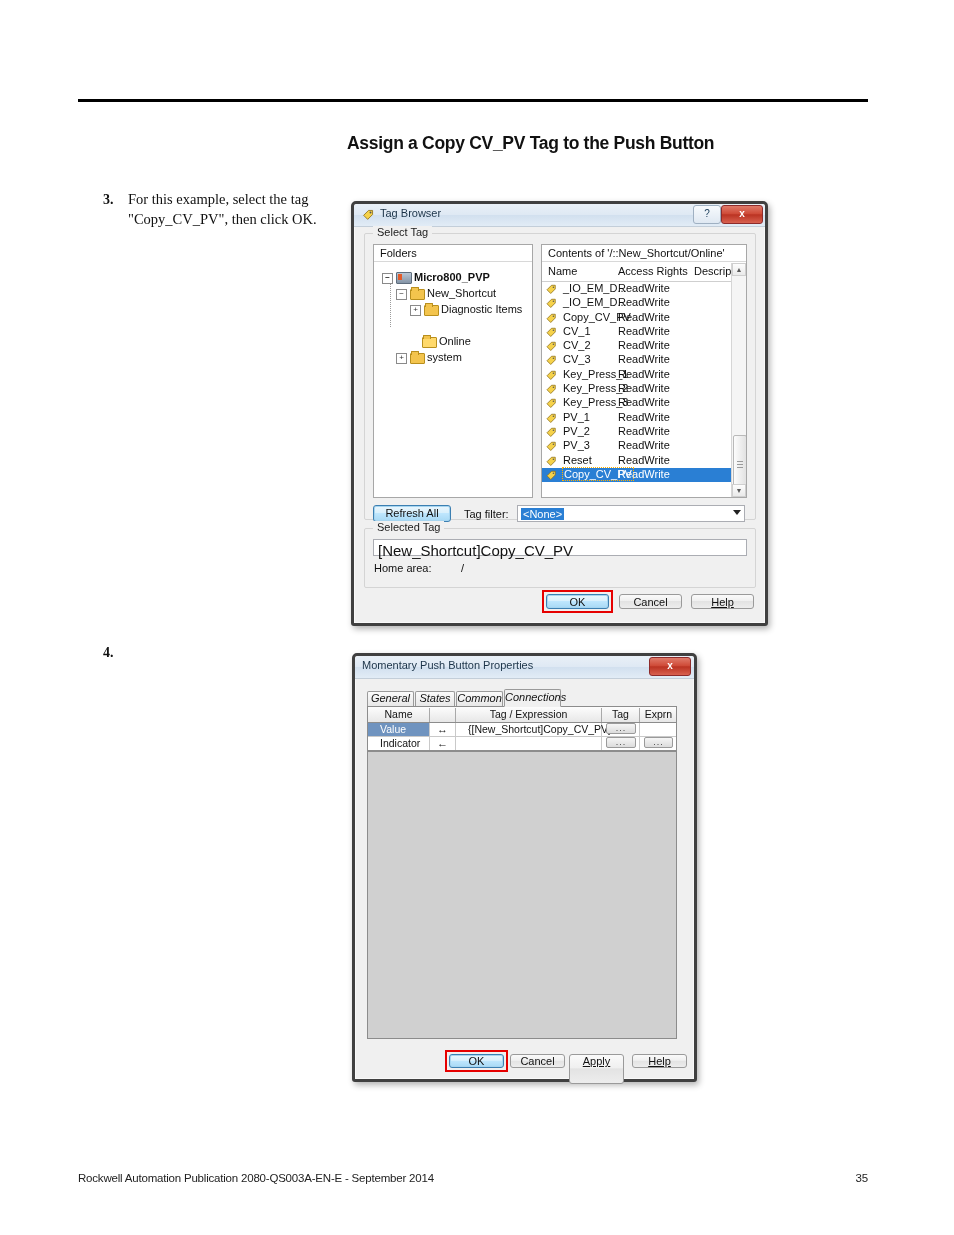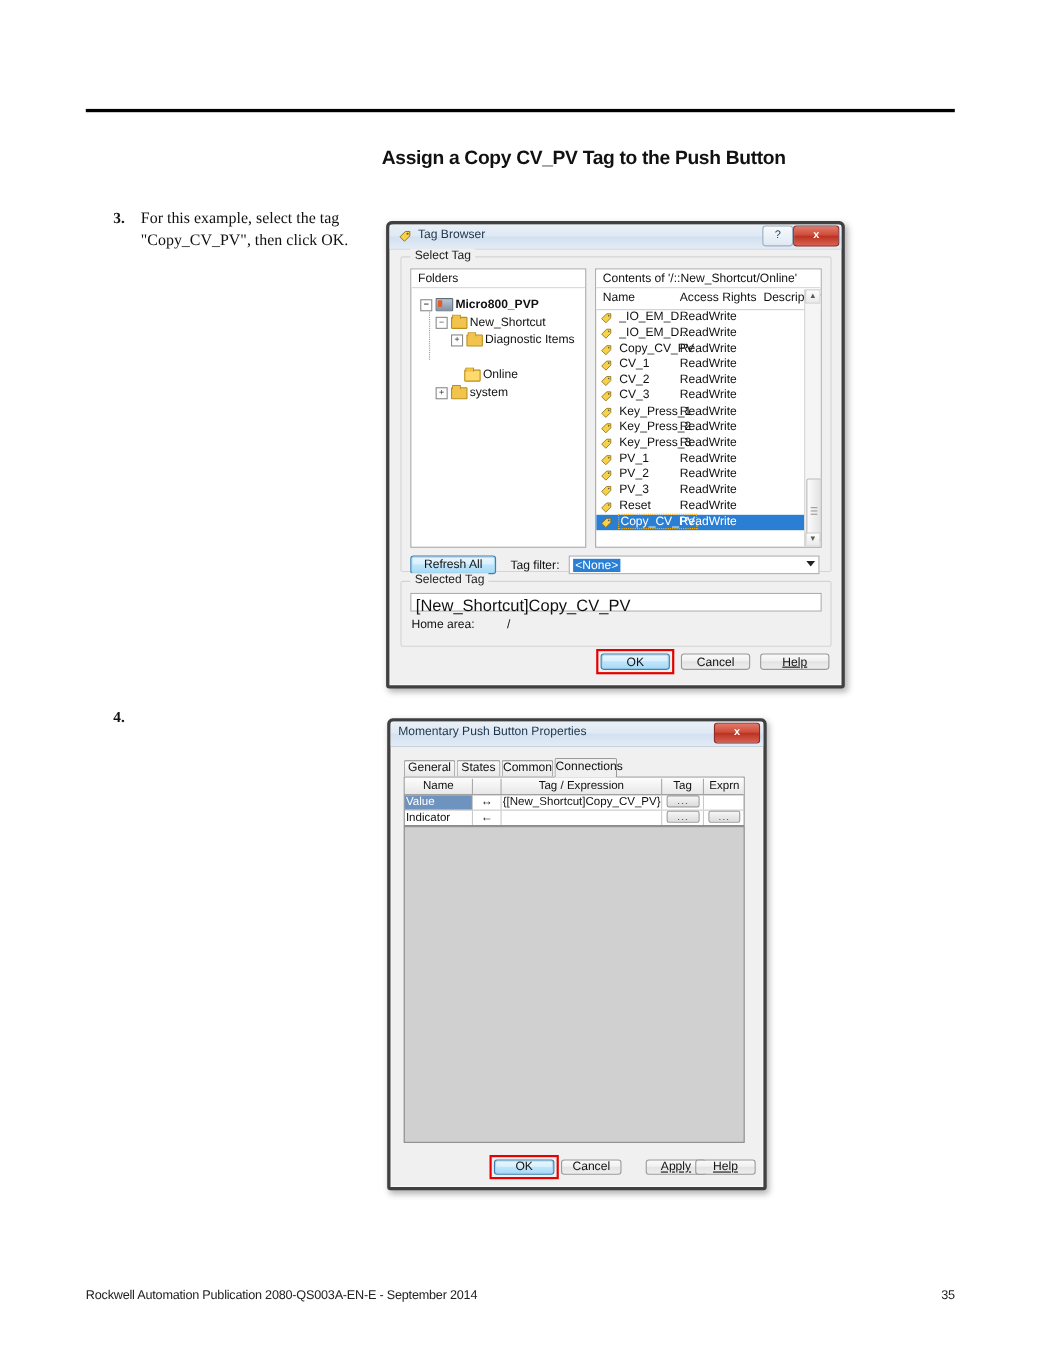--- a/index.html
+++ b/index.html
@@ -121,21 +121,21 @@
      line-height:13px;border-radius:2px 2px 0 0;}
   .tab.act{top:0;height:18px;background:#f0f0f0;border-bottom:1px solid #f0f0f0;line-height:15px;z-index:2;}
 
   
   .grid{position:absolute;box-sizing:border-box;border:1px solid #8c8c8c;background:#fff;}
   .ghd{position:absolute;left:0;top:0;right:0;height:15px;background:linear-gradient(to bottom,#fdfdfd,#e7e7e7);
      border-bottom:1px solid #8c8c8c;}
   .ghd div{position:absolute;top:1px;font-size:10.5px;color:#111;text-align:center;
      border-right:1px solid #a9a9a9;height:14px;box-sizing:border-box;}
   .grow{position:absolute;left:0;right:0;height:14px;border-bottom:1px solid #c9c9c9;font-size:10.5px;color:#111;}
-  .grow .c{position:absolute;top:1px;height:13px;box-sizing:border-box;border-right:1px solid #c9c9c9;padding-left:1px;}
+  .grow .c{position:absolute;top:1px;height:13px;box-sizing:border-box;border-right:1px solid #c9c9c9;padding-left:12px;}
   .grow.sel .c0{background:#6f93bf;color:#fff;}
   .dotbtn{position:absolute;top:1px;height:11px;box-sizing:border-box;border:1px solid #9a9a9a;border-radius:2px;
      background:linear-gradient(to bottom,#f6f6f6,#dcdcdc);font-size:9px;color:#444;text-align:center;line-height:9px;letter-spacing:1px;}
   .bigblank{position:absolute;background:#d0d0d0;border:1px solid #8c8c8c;box-sizing:border-box;}
 </style>
 </head>
 <body>
 
 <div class="page">
 
@@ -348,21 +348,21 @@
     <div class="btn" style="left:337px;top:390px;width:63px;height:15px;line-height:14px;"><u>Help</u></div>
   </div>
 
   <div class="win" style="left:352px;top:653px;width:339px;height:423px;">
 
     <div class="win-tb">
       <span class="ttl" style="left:7px;">Momentary Push Button Properties</span>
       <div class="btn-x btn-x2">x</div>
     </div>
 
-    <div class="tabs" style="left:12px;top:33px;width:310px;">
+    <div class="tabs" style="left:12px;top:33px;width:310px;font-style:italic;">
       <div class="tab" style="left:0px;width:47px;">General</div>
       <div class="tab" style="left:48px;width:40px;">States</div>
       <div class="tab" style="left:89px;width:47px;">Common</div>
       <div class="tab act" style="left:137px;width:57px;">Connections</div>
     </div>
 
     <div class="grid" style="left:12px;top:50px;width:310px;height:45px;">
       <div class="ghd">
         <div style="left:0;width:62px;">Name</div>
         <div style="left:62px;width:26px;"></div>
@@ -389,21 +389,21 @@
         <div class="c" style="left:272px;width:37px;border-right:none;"></div>
         <div class="dotbtn" style="left:276px;width:29px;">...</div>
       </div>
     </div>
 
     <div class="bigblank" style="left:12px;top:95px;width:310px;height:288px;"></div>
 
     <div class="redbox" style="left:90px;top:394px;width:63px;height:22px;"></div>
     <div class="btn foc" style="left:94px;top:398px;width:55px;height:14px;line-height:13px;">OK</div>
     <div class="btn" style="left:155px;top:398px;width:55px;height:14px;line-height:13px;">Cancel</div>
-    <div class="btn" style="left:232px;top:398px;width:55px;height:14px;line-height:13px;"><u>Apply</u></div>
+    <div class="btn" style="left:214px;top:398px;width:55px;height:30px;line-height:13px;"><u>Apply</u></div>
     <div class="btn" style="left:277px;top:398px;width:55px;height:14px;line-height:13px;"><u>Help</u></div>
   </div>
 
 
   <div class="footer">
     <span>Rockwell Automation Publication 2080-QS003A-EN-E - September 2014</span>
     <span class="pg">35</span>
   </div>
 
 </div>

